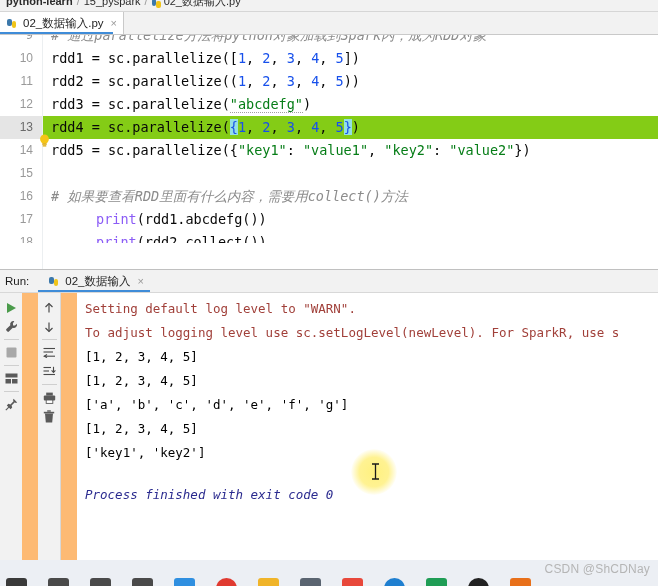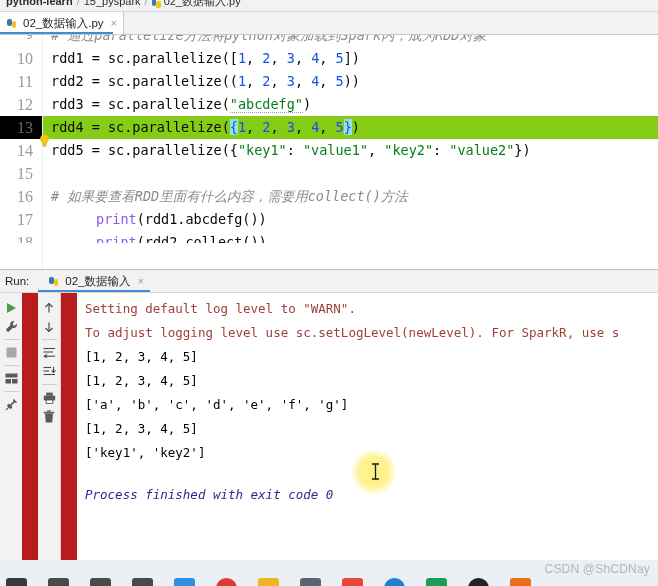--- a/index.html
+++ b/index.html
@@ -108,26 +108,26 @@
     border-right: 1px solid #eceff1;
     text-align: right;
     padding-top: 0;
     position: relative;
     z-index: 2;
   }
   .gutter .ln {
     height: 23px;
     line-height: 23px;
     padding-right: 9px;
-    font-family: Liberation Serif, serif;
-    font-size: 16px;
+    font-family: Liberation Sans, sans-serif;
+    font-size: 12px;
     color: #999999;
     box-sizing: border-box;
   }
-  .gutter .ln.cur { color: #6a6a6a; background: #000000; }
+  .gutter .ln.cur { color: #6a6a6a; background: #e5e5e5; }
   .code-area {
     flex: 1 1 auto;
     position: relative;
     overflow: hidden;
   }
   .cl {
     height: 23px;
     line-height: 23px;
     font-family: "DejaVu Sans Mono", monospace;
     font-size: 13.5px;
@@ -226,21 +226,21 @@
     left: 38px; bottom: 0;
     width: 112px; height: 2px;
     background: #3f8cd8;
   }
 
   .run-body {
     flex: 1 1 auto;
     display: flex;
     min-height: 0;
     position: relative;
-    background: #b91c1c;
+    background: #fdba74;
     gap: 16px;
   }
   .run-toolbar {
     width: 22px;
     flex: 0 0 22px;
     background: #f2f2f2;
     display: flex;
     flex-direction: column;
     align-items: center;
     padding-top: 5px;

